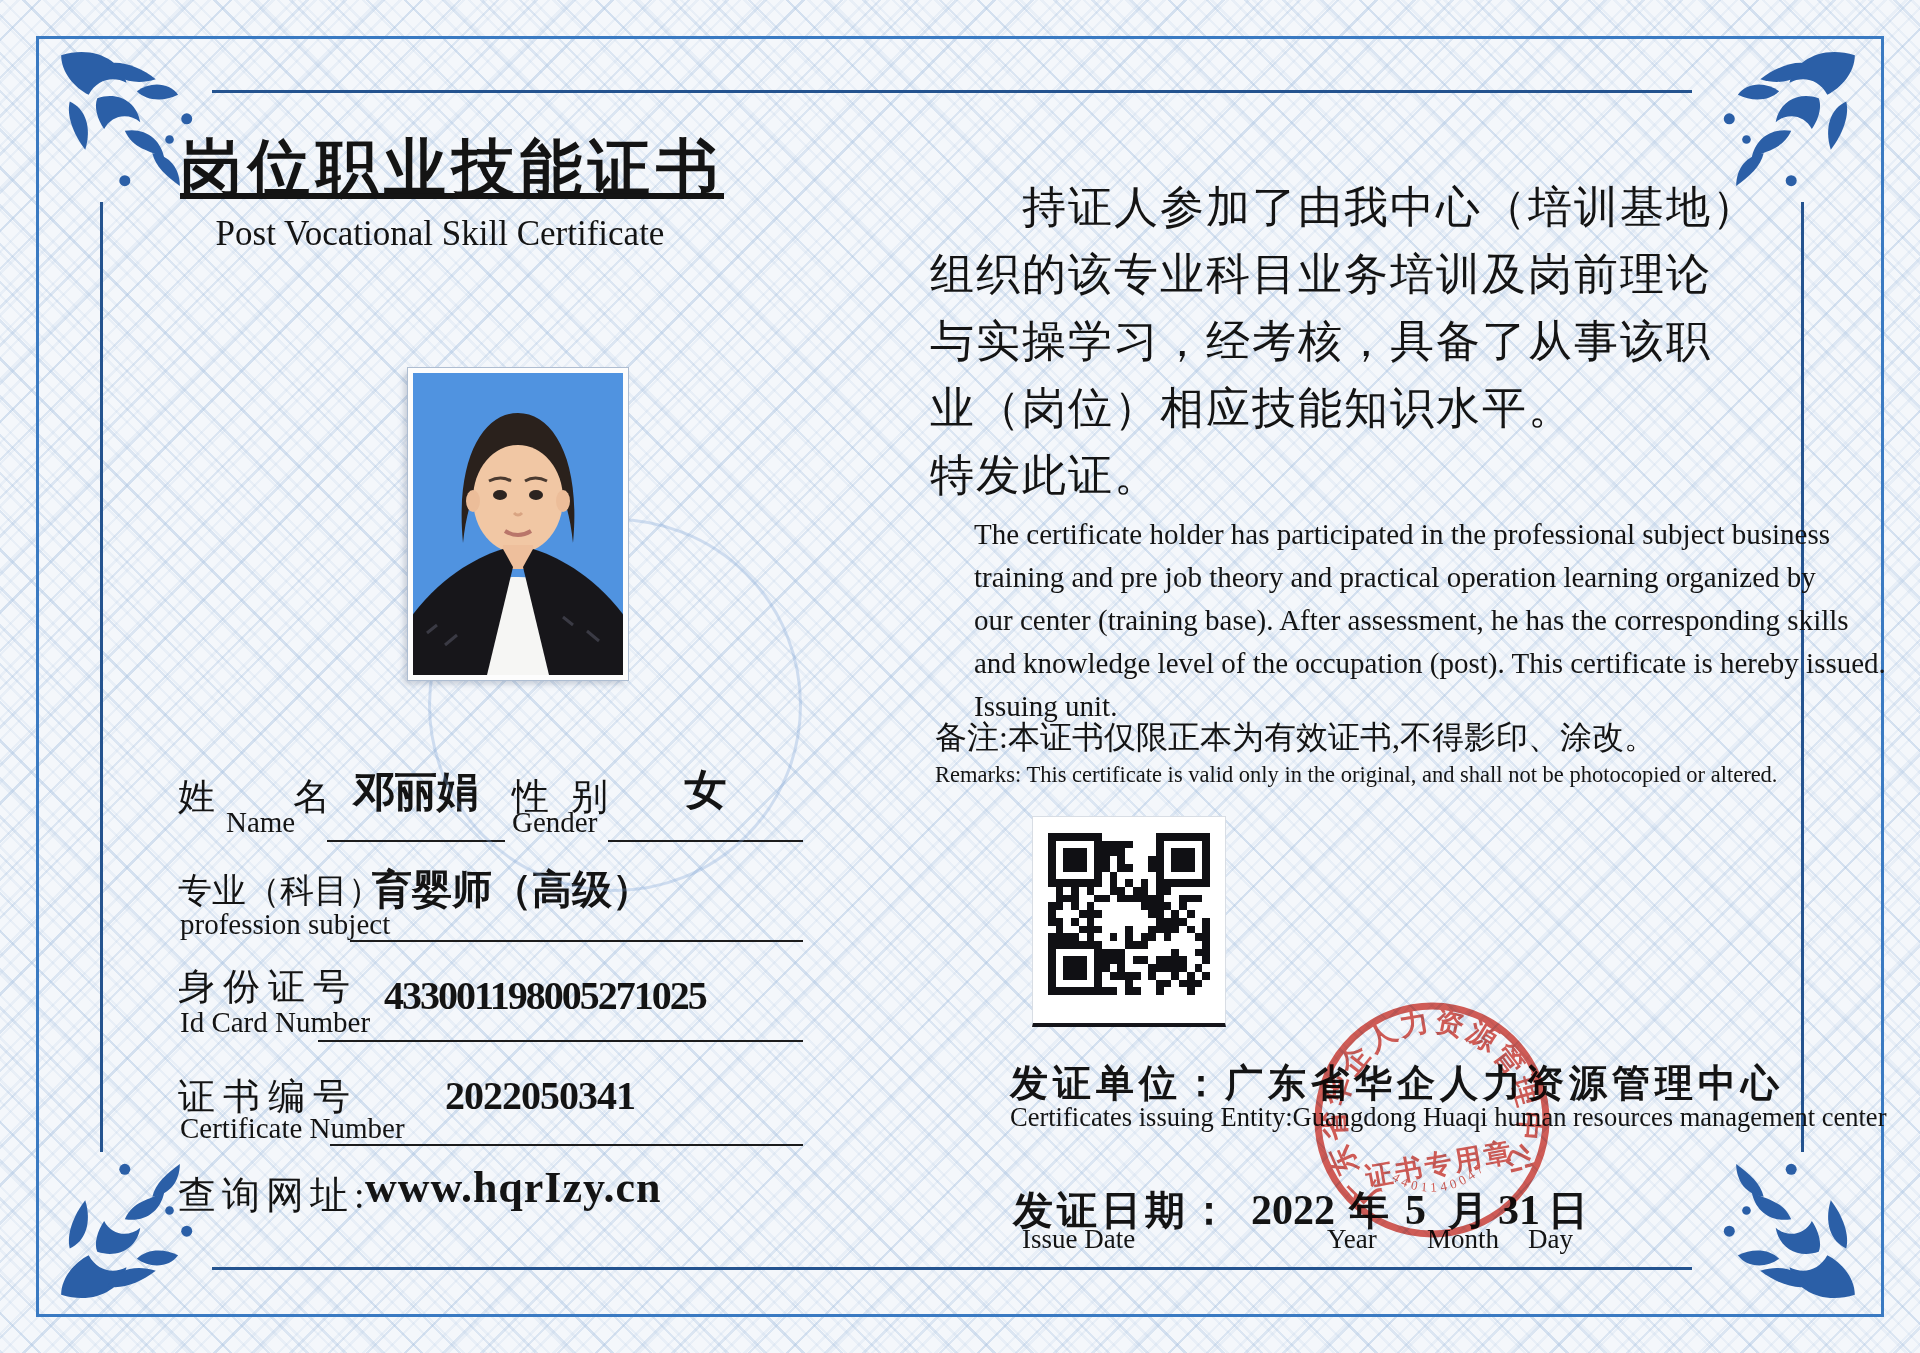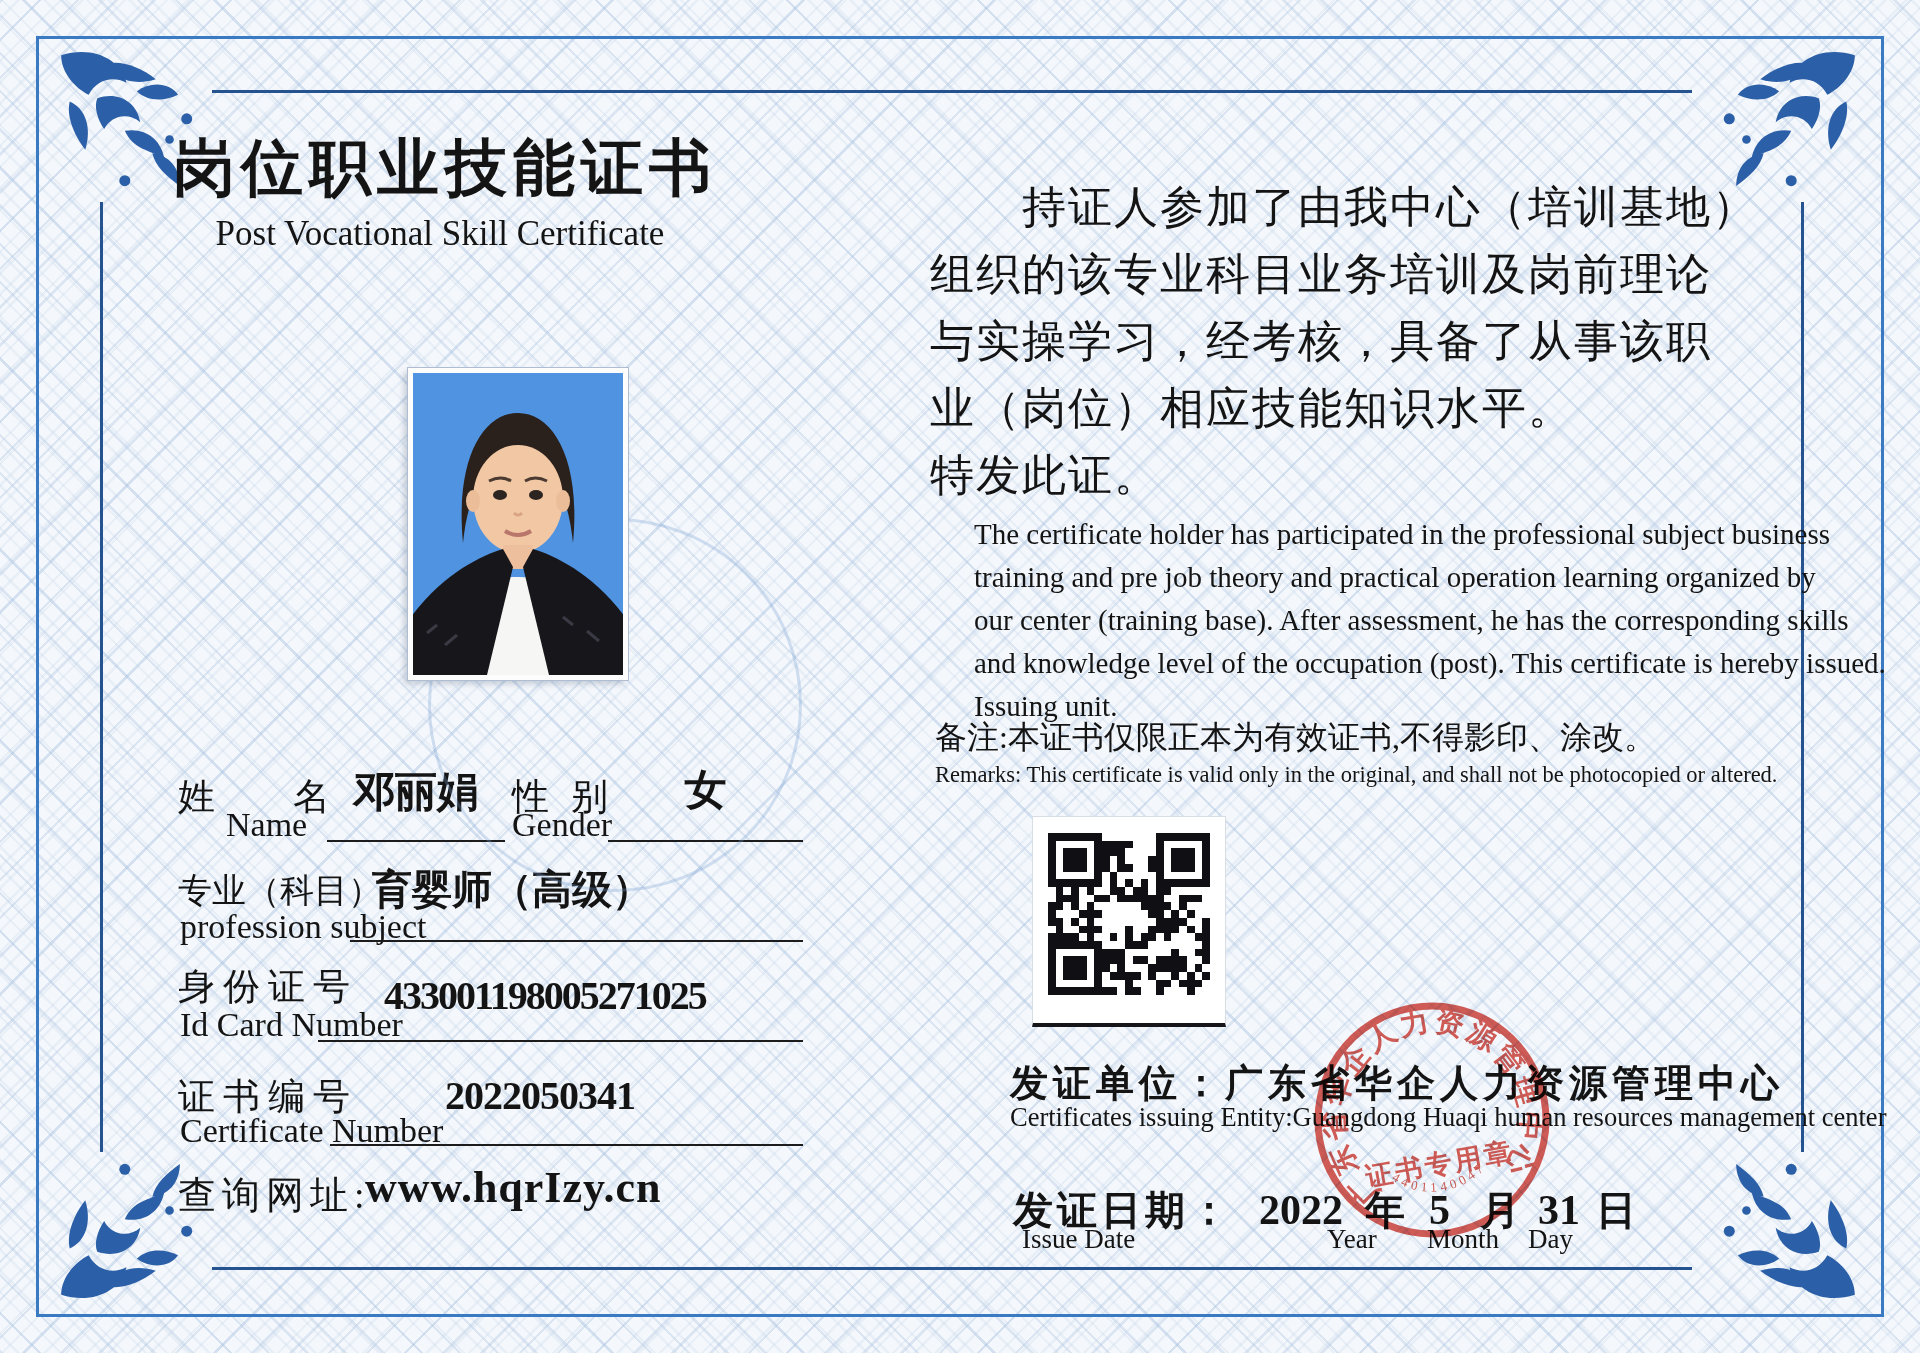--- a/index.html
+++ b/index.html
@@ -18,42 +18,42 @@
   .fl-top{left:212px;top:90px;width:1480px;height:3px;}
   .fl-bottom{left:212px;top:1267px;width:1480px;height:3px;}
   .fl-left{left:100px;top:202px;width:3px;height:950px;}
   .fl-right{left:1801px;top:202px;width:3px;height:950px;}
   .corner{position:absolute;width:172px;height:172px;color:#2b5fa7;}
   .c-tl{left:56px;top:50px;}
   .c-tr{left:1688px;top:50px;transform:scaleX(-1);}
   .c-bl{left:56px;top:1128px;transform:scaleY(-1);}
   .c-br{left:1688px;top:1128px;transform:scale(-1,-1);}
   
-  .title-cn{left:145px;top:126px;width:600px;text-align:center;font-size:62px;font-weight:bold;letter-spacing:6px;white-space:nowrap;}
+  .title-cn{left:152px;top:126px;width:600px;text-align:center;font-size:62px;font-weight:bold;letter-spacing:6px;white-space:nowrap;text-decoration:underline;}
   .title-en{left:140px;top:214px;width:600px;text-align:center;font-size:35px;white-space:nowrap;}
   .photo{left:408px;top:368px;width:210px;height:302px;background:#4a90dd;border:5px solid #fdfdfd;
          box-shadow:0 0 0 1px #aebdd1,-4px 4px 6px rgba(60,80,110,.25);}
   .watermark-circle{left:428px;top:518px;width:368px;height:368px;border:3px solid rgba(120,160,212,.30);border-radius:50%;}
   .lab-cn{position:absolute;font-size:37px;white-space:nowrap;}
-  .lab-en{position:absolute;font-size:34px;white-space:nowrap;}
+  .lab-en{position:absolute;font-size:29px;white-space:nowrap;}
   .uline{position:absolute;height:2px;background:#1c1c1c;}
   .fval{position:absolute;font-weight:bold;font-size:42px;white-space:nowrap;text-align:center;}
   
   .cnline{position:absolute;left:930px;width:880px;font-size:44px;letter-spacing:2px;white-space:nowrap;}
   .enline{position:absolute;left:974px;width:870px;font-size:29px;white-space:nowrap;}
   .remarks-cn{left:935px;top:716px;font-size:32px;white-space:nowrap;}
   .remarks-en{left:935px;top:762px;font-size:22.5px;white-space:nowrap;}
   .qr-tile{left:1032px;top:816px;width:192px;height:206px;background:#ffffff;border:1px solid #d8dde4;border-bottom:4px solid #15151a;}
   .qr-grid{position:absolute;left:15px;top:16px;width:162px;height:162px;display:grid;
            grid-template-columns:repeat(21,1fr);grid-template-rows:repeat(21,1fr);}
   .qr-grid i{display:block;}
   .qr-grid i.on{background:#101014;}
   .entity-cn{left:1010px;top:1058px;font-size:38px;font-weight:bold;letter-spacing:5px;white-space:nowrap;}
   .entity-en{left:1010px;top:1102px;font-size:26.5px;white-space:nowrap;}
-  .date-cn{left:1013px;top:1183px;font-size:40px;font-weight:bold;white-space:nowrap;display:flex;align-items:baseline;gap:8px;}
+  .date-cn{left:1013px;top:1183px;font-size:40px;font-weight:bold;white-space:nowrap;display:flex;align-items:baseline;}
   .date-cn .dt-label{letter-spacing:4px;margin-right:18px;}
   .dt-year{margin-right:14px;font-size:42px;}
   .dt-y{margin-right:16px;} .dt-month{margin-right:22px;font-size:42px;} .dt-m{margin-right:10px;} .dt-day{margin-right:8px;font-size:42px;}
   .date-sub{position:absolute;font-size:27px;white-space:nowrap;}
   
   .seal{left:1308px;top:996px;width:248px;height:248px;transform:rotate(-10deg);opacity:.88;mix-blend-mode:multiply;}
   .z1{z-index:1;} .z2{z-index:2;} .z3{z-index:3;}
 </style>
 </head>
 <body>

